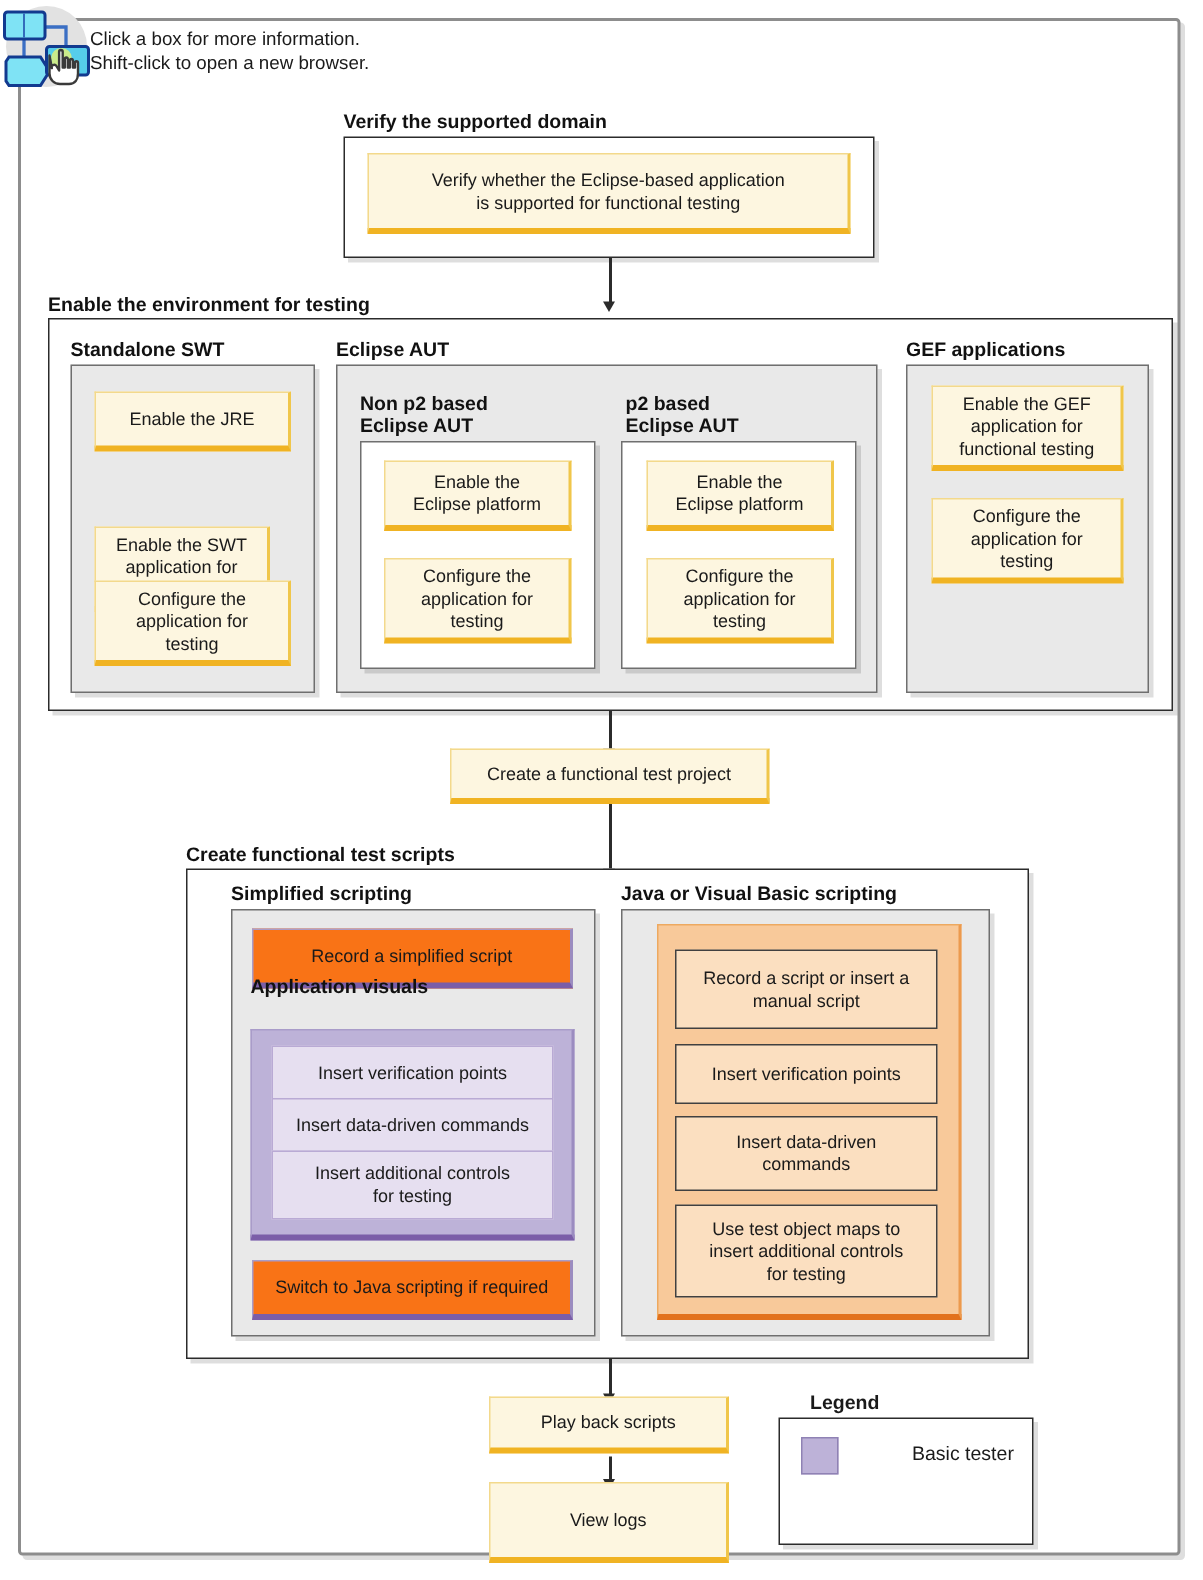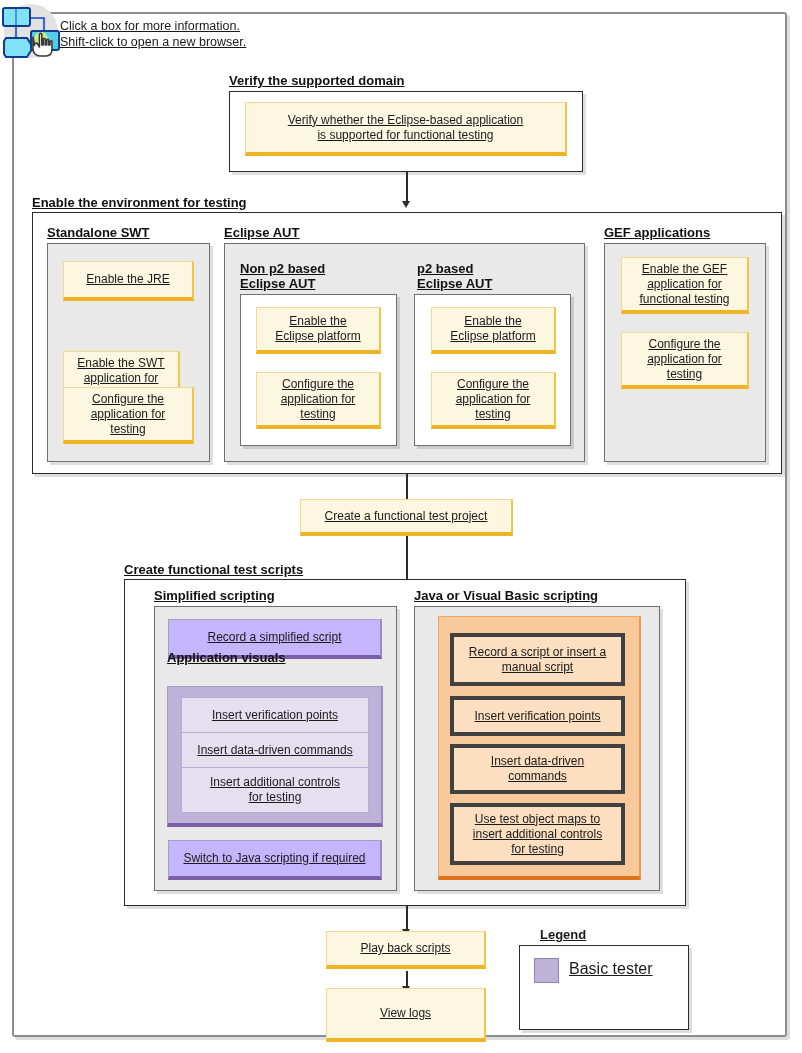--- a/index.html
+++ b/index.html
@@ -1,21 +1,21 @@
 <!DOCTYPE html>
 <html><head>
 <meta charset="utf-8">
 <style>
   html,body{margin:0;padding:0;background:#ffffff;}
   body{
     font-family:"Liberation Sans", sans-serif;
     width:802px;height:1053px;position:relative;overflow:hidden;
     color:#1a1a1a;
   }
-  .abs{position:absolute;text-decoration:underline;}
+  .abs{position:absolute;}
 
   
   #outer-frame{
     left:12px;top:12px;width:775px;height:1025px;
     border:2px solid #8d8d8d;
     border-radius:3px;
     box-sizing:border-box;
     background:#fff;
     box-shadow:3px 3px 0 rgba(0,0,0,.13);
   }
@@ -53,32 +53,32 @@
     text-align:center;font-size:12px;line-height:15px;
     white-space:pre-line;padding:16px 8px;
   }
   .node-cream{
     background:#fdf6e0;
     border:1px solid #f3d98c;
     border-bottom:4px solid #f0b323;
     border-right:2px solid #f0c64a;
   }
   .node-purple{
-    background:#c4b5fd;
+    background:#f97316;
     border:1px solid #a99cc9;
     border-bottom:4px solid #7b5ea8;
     border-right:2px solid #9b8cc0;
   }
   .node-lav{
     background:#e6dff0;
     border:1px solid #b9aad4;
   }
   .node-orange-lt{
     background:#fbdfc0;
-    border:4px solid #404040;
+    border:1px solid #404040;
   }
 
   
   .wrap-purple{
     background:#bdb2d8;
     border:1px solid #a99cc9;
     border-bottom:4px solid #7b5ea8;
     border-right:2px solid #9b8cc0;
     box-sizing:border-box;
   }
@@ -102,21 +102,21 @@
 
   
   #legend-box{
     background:#fff;border:1px solid #2b2b2b;box-sizing:border-box;
     box-shadow:3px 3px 0 rgba(0,0,0,.13);
   }
   .legend-row{display:flex;align-items:flex-start;gap:10px;}
   .legend-swatch{width:25px;height:25px;box-sizing:border-box;flex:0 0 auto;}
   .sw-purple{background:#bdb2d8;border:1px solid #8f82b4;}
   .sw-orange{background:#fde3c6;border:1px solid #eda07a;}
-  .legend-label{font-size:16px;line-height:15px;white-space:pre-line;padding-top:3px;}
+  .legend-label{font-size:13px;line-height:15px;white-space:pre-line;padding-top:3px;margin-left:39px;}
   #legend-title{font-size:13px;font-weight:bold;}
 </style>
 </head>
 <body>
 
 <div class="abs" id="outer-frame"></div>
 
 <div class="abs" id="header-icon">
   <svg width="62" height="62" viewBox="0 0 62 62">
     <circle cx="31" cy="31" r="27" fill="#e2e2e2"></circle>

